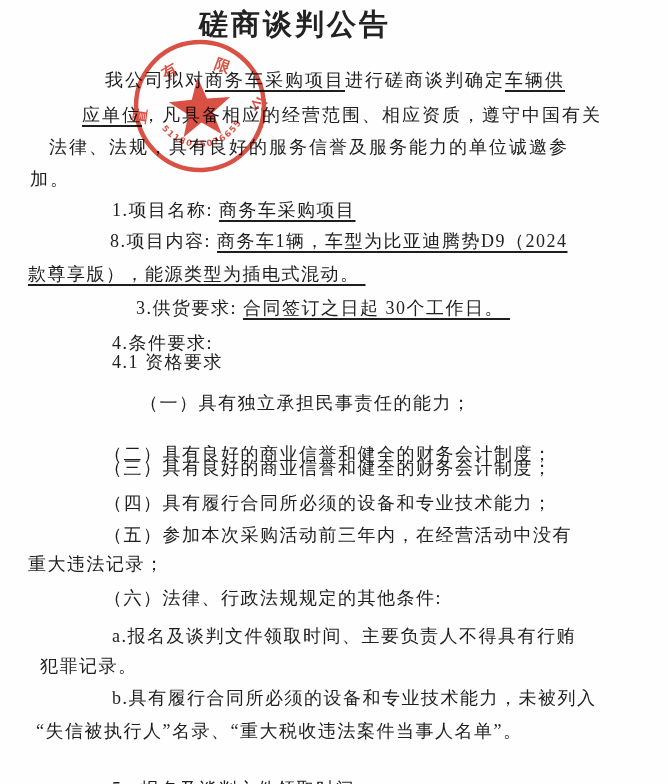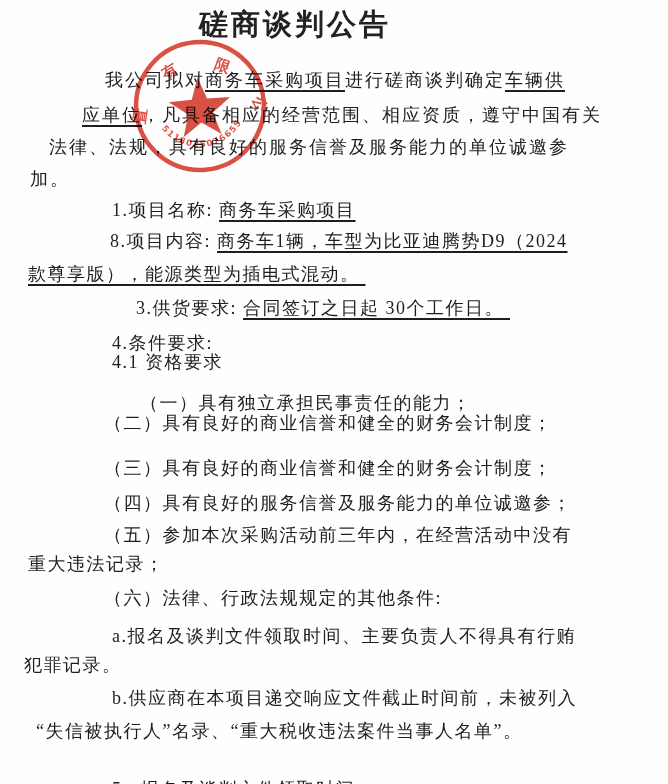--- a/index.html
+++ b/index.html
@@ -69,29 +69,29 @@
       <div class="line p" style="left: 82px; top: 105px; text-align: center;"><span class="u">应单位</span><span>，凡具备相应的经营范围、相应资质，遵守中国有关</span></div>
       <div class="line p" style="left: 49px; top: 137px;"><span>法律、法规，具有良好的服务信誉及服务能力的单位诚邀参</span></div>
       <div class="line p" style="left: 30px; top: 169px;"><span>加。</span></div>
       <div class="line" style="left: 112px; top: 200px;"><span>1.项目名称: </span><span class="u">商务车采购项目</span></div>
       <div class="line" style="left: 110px; top: 231px;"><span>8.项目内容: </span><span class="u">商务车1辆，车型为比亚迪腾势D9（2024</span></div>
       <div class="line" style="left: 28px; top: 264px;"><span class="u">款尊享版），能源类型为插电式混动。 </span></div>
       <div class="line" style="left: 112px; top: 298px; margin-left: 24px;"><span>3.供货要求: </span><span class="u">合同签订之日起 30个工作日。 </span></div>
       <div class="line" style="left: 112px; top: 333px;"><span>4.条件要求:</span></div>
       <div class="line" style="left: 112px; top: 352px;"><span>4.1 资格要求</span></div>
       <div class="line" style="left: 104px; top: 393px; margin-left: 36px;"><span>（一）具有独立承担民事责任的能力；</span></div>
-      <div class="line" style="left: 104px; top: 413px;"><span>（二）具有良好的商业信誉和健全的财务会计制度；</span></div>
+      <div class="line" style="left: 104px; top: 444px;"><span>（二）具有良好的商业信誉和健全的财务会计制度；</span></div>
       <div class="line" style="left: 104px; top: 458px;"><span>（三）具有良好的商业信誉和健全的财务会计制度；</span></div>
-      <div class="line" style="left: 104px; top: 493px;"><span>（四）具有良好的服务信誉及服务能力的单位诚邀参；</span></div>
+      <div class="line" style="left: 104px; top: 493px;"><span>（四）具有履行合同所必须的设备和专业技术能力；</span></div>
       <div class="line" style="left: 104px; top: 525px;"><span>（五）参加本次采购活动前三年内，在经营活动中没有</span></div>
       <div class="line" style="left: 28px; top: 555px; font-family: Liberation Mono, monospace;"><span>重大违法记录；</span></div>
       <div class="line" style="left: 104px; top: 588px;"><span>（六）法律、行政法规规定的其他条件:</span></div>
       <div class="line" style="left: 112px; top: 626px;"><span>a.报名及谈判文件领取时间、主要负责人不得具有行贿</span></div>
-      <div class="line" style="left: 24px; top: 656px; font-family: Liberation Mono, monospace;"><span>犯罪记录。</span></div>
-      <div class="line" style="left: 112px; top: 688px;"><span>b.供应商在本项目递交响应文件截止时间前，未被列入</span></div>
+      <div class="line" style="left: 40px; top: 656px;"><span>犯罪记录。</span></div>
+      <div class="line" style="left: 112px; top: 688px;"><span>b.具有履行合同所必须的设备和专业技术能力，未被列入</span></div>
       <div class="line" style="left: 36px; top: 721px;"><span>“失信被执行人”名录、“重大税收违法案件当事人名单”。</span></div>
       <div class="line" style="left: 112px; top: 755px; margin-top: 24px;"><span>5.  报名及谈判文件领取时间:</span></div>
     </div>
 
   <div id="stamp">
     <svg viewBox="0 0 160 160" xmlns="http://www.w3.org/2000/svg">
       <circle cx="80" cy="80" r="71" fill="none" stroke-width="5" stroke="#d5392b"></circle>
       <polygon points="80,48 88.5,72.4 114.2,72.9 93.7,88.5 101.2,113.1 80,98.4 58.8,113.1 66.3,88.5 45.8,72.9 71.5,72.4" fill="#d5392b"></polygon>
       <defs>
         <path id="arcTop" d="M 17 100 A 63 63 0 1 1 143 100" fill="none"></path>

